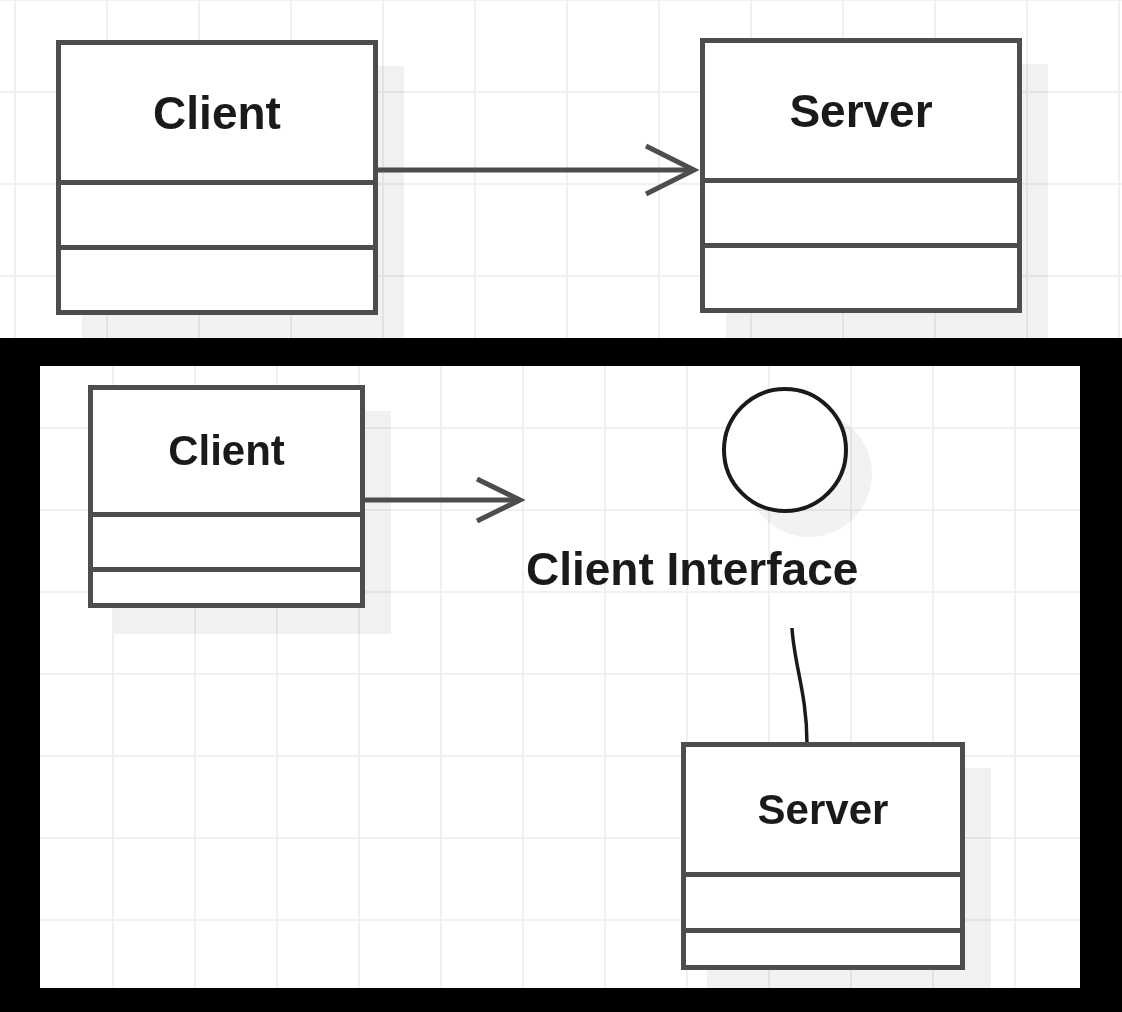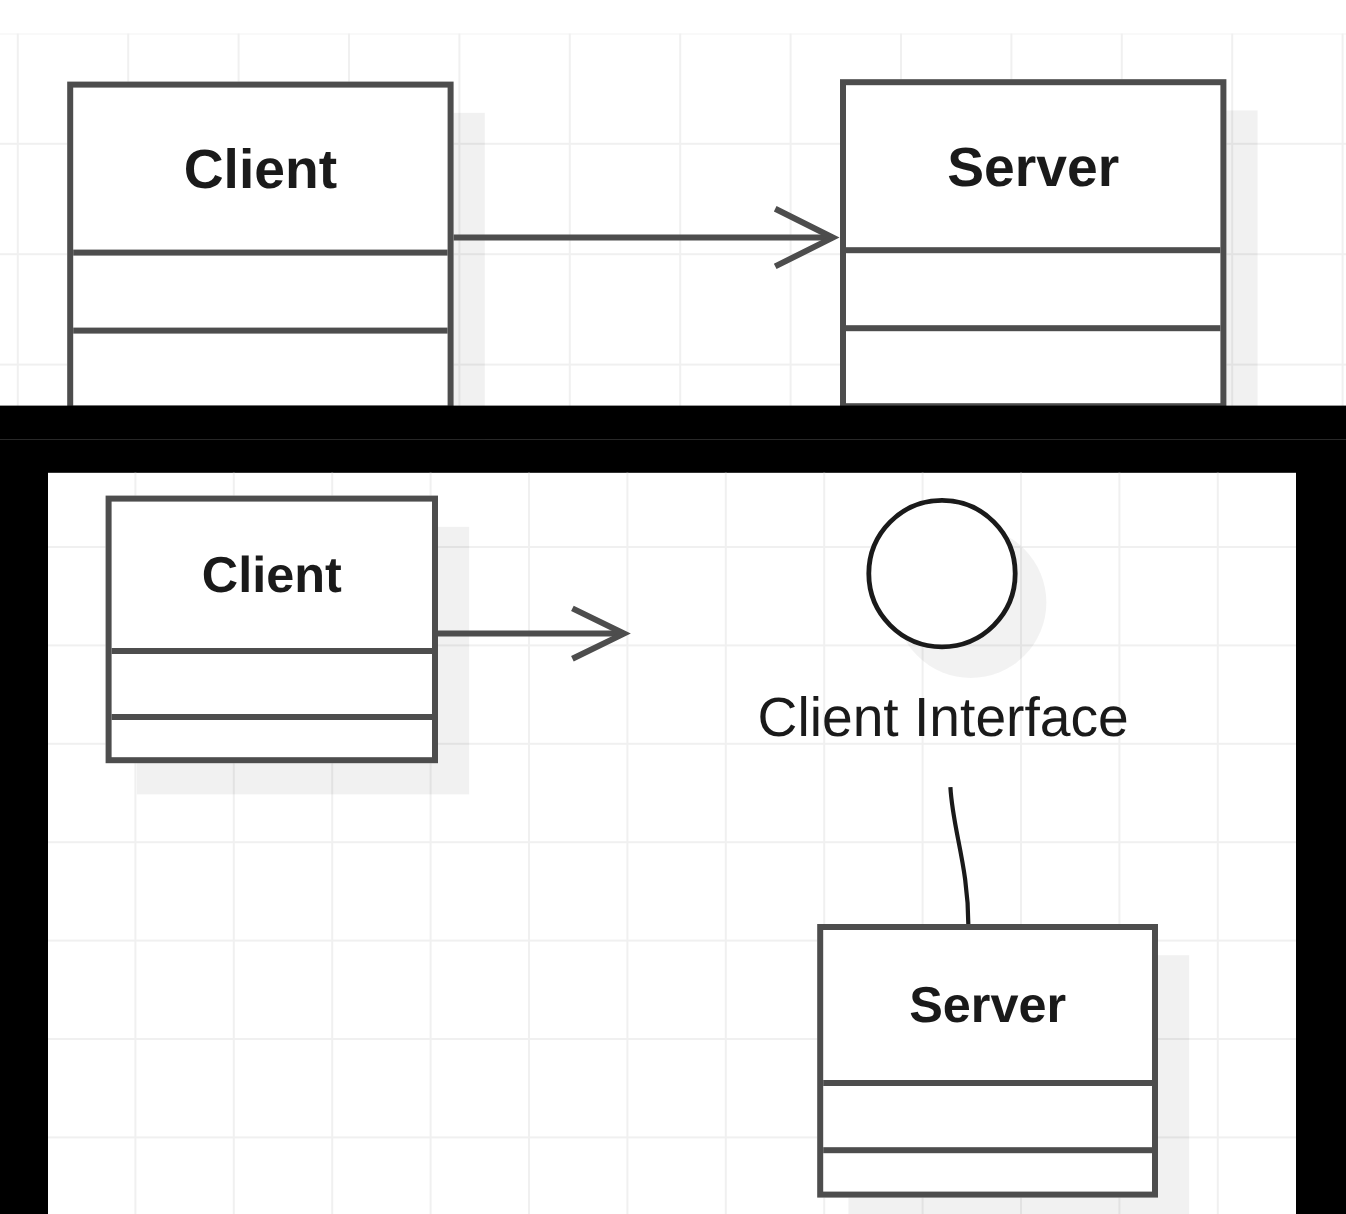--- a/index.html
+++ b/index.html
@@ -7,21 +7,20 @@
     width:1122px;height:1012px;position:relative;overflow:hidden;
     background:#ffffff;
     font-family:"Liberation Sans", sans-serif;
   }
   
   .canvas{
     position:absolute;background-color:#ffffff;
     background-image:
       linear-gradient(to right, #f0f0f0 2px, transparent 2px),
       linear-gradient(to bottom, #f0f0f0 2px, transparent 2px);
-    margin-top: 28px;
   }
   .top-canvas{
     left:0;top:0;width:1122px;height:338px;
     background-size:92px 92px,92px 92px;
     background-position:14px 0, 0 -1px;
   }
   .divider-band{
     position:absolute;left:0;top:338px;width:1122px;height:28px;background:#000000;
   }
   .bottom-frame{
@@ -60,22 +59,22 @@
   .box-server-sm .sec2{flex:1;}
 
   .arrow-svg{position:absolute;overflow:visible;}
 
   .iface-circle{
     position:absolute;width:118px;height:118px;border-radius:50%;
     border:4px solid #1a1a1a;background:#ffffff;
     box-shadow:24px 24px 0 rgba(0,0,0,0.05);
   }
   .iface-label{
-    position:absolute;width:520px;text-align:center;
-    font-size:46px;font-weight:400;color:#1a1a1a;white-space:nowrap;
+    position:absolute;width:520px;
+    font-size:46px;font-weight:700;color:#1a1a1a;white-space:nowrap;
   }
 </style>
 </head>
 <body>
 
 <div class="canvas top-canvas">
 
   <div class="uml-class box-lg" style="left:56px;top:40px;">
     <div class="uml-title">Client</div>
     <div class="uml-sec sec1"></div>

